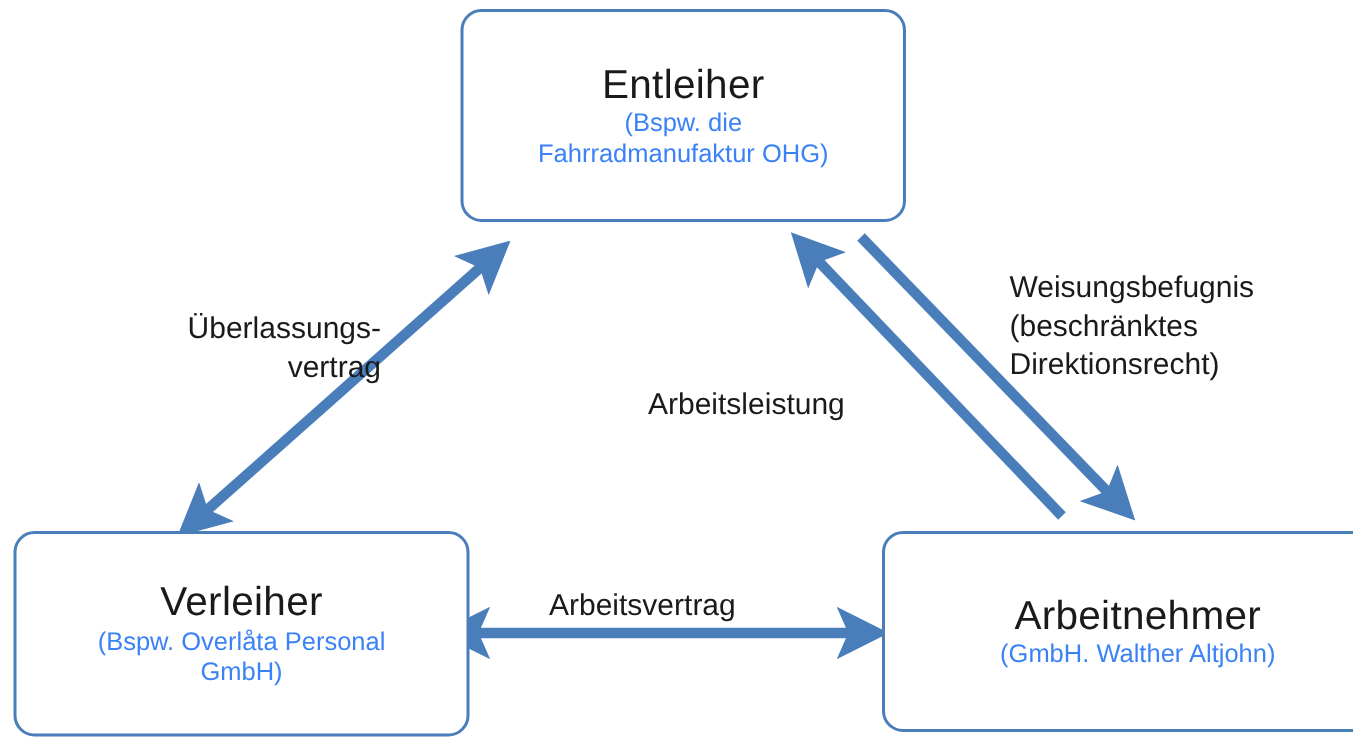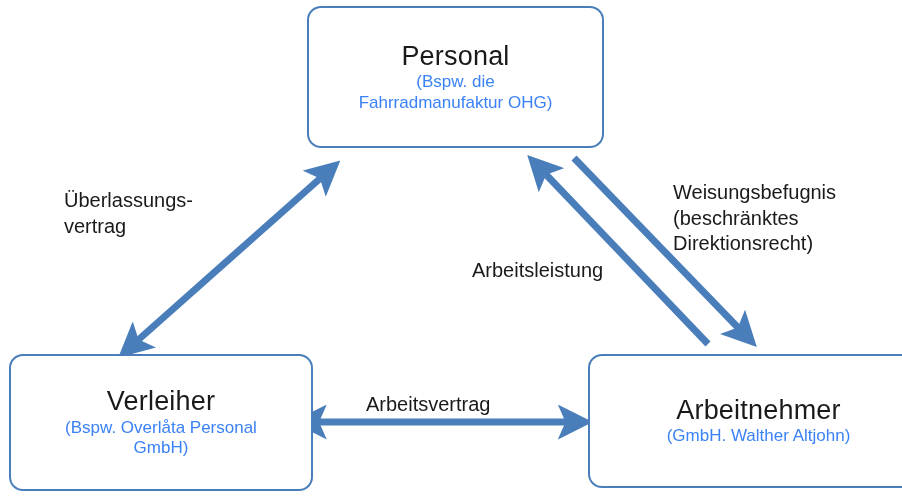--- a/index.html
+++ b/index.html
@@ -61,22 +61,22 @@
     width: 902px;
     height: 500px;
     pointer-events: none;
   }
   
   #node-entleiher     { left: 307px; top: 6px;   width: 297px; height: 142px; }
   #node-verleiher     { left: 9px;   top: 354px; width: 304px; height: 137px; }
   #node-arbeitnehmer  { left: 588px; top: 354px; width: 341px; height: 134px; }
 
   
-  #label-ueberlassungsvertrag { left: 64px;  top: 188px; width: 190px; }
-  #label-arbeitsleistung      { left: 432px; top: 258px; width: 190px; text-align: left; margin-left: 40px; }
+  #label-ueberlassungsvertrag { left: 64px;  top: 207px; width: 190px; text-align: right; }
+  #label-arbeitsleistung      { left: 432px; top: 258px; width: 190px; text-align: left; }
   #label-weisungsbefugnis     { left: 673px; top: 180px; width: 225px; text-align: left; }
   #label-arbeitsvertrag       { left: 366px; top: 392px; width: 180px; text-align: left; }
 </style>
 </head>
 <body>
 
 <div id="canvas">
 
   <svg class="arrows" viewBox="0 0 902 500" width="902" height="500" xmlns="http://www.w3.org/2000/svg">
     <defs>
@@ -91,21 +91,21 @@
     <line x1="137" y1="341" x2="333" y2="167" stroke="#4a7ebb" stroke-width="7" marker-start="url(#ah-start)" marker-end="url(#ah)"></line>
 
     <line x1="708" y1="344" x2="534" y2="162" stroke="#4a7ebb" stroke-width="7" marker-end="url(#ah)"></line>
 
     <line x1="574" y1="158" x2="750" y2="340" stroke="#4a7ebb" stroke-width="7" marker-end="url(#ah)"></line>
 
     <line x1="317" y1="422" x2="583" y2="422" stroke="#4a7ebb" stroke-width="7" marker-start="url(#ah-start)" marker-end="url(#ah)"></line>
   </svg>
 
   <div class="node" id="node-entleiher">
-    <div class="node-title">Personal</div>
+    <div class="node-title">Entleiher</div>
     <div class="node-sub">(Bspw. die
 Fahrradmanufaktur OHG)</div>
   </div>
 
   <div class="node" id="node-verleiher">
     <div class="node-title">Verleiher</div>
     <div class="node-sub">(Bspw. Overlåta Personal
 GmbH)</div>
   </div>
 

